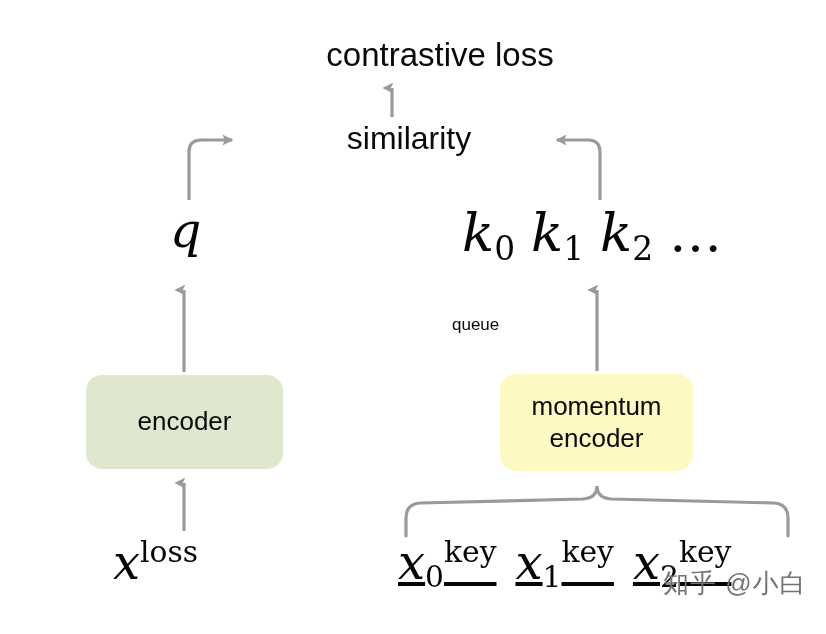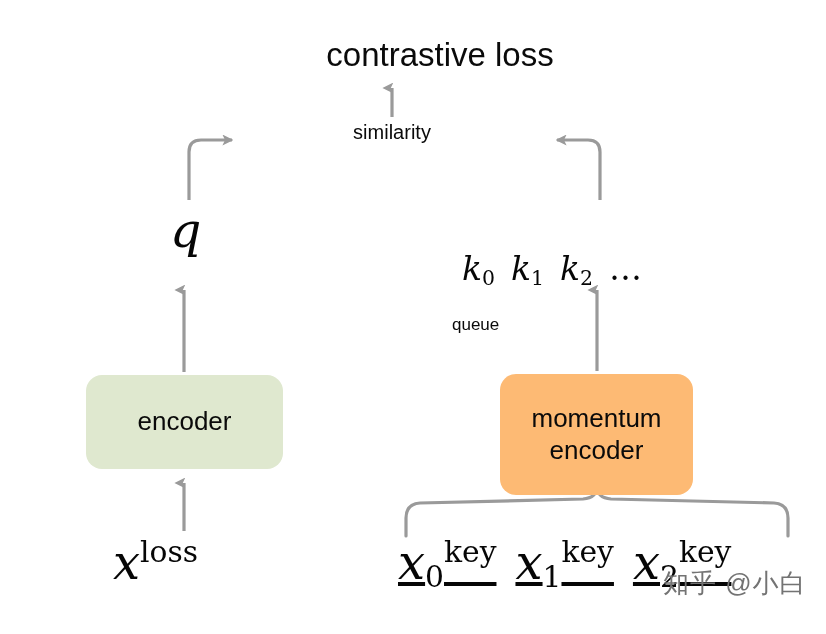--- a/index.html
+++ b/index.html
@@ -25,21 +25,22 @@
   }
   #contrastive-loss {
     left: 0; top: 38px; width: 784px;
     text-align: center;
     font-size: 33px;
     margin-left: 48px;
   }
   #similarity {
     left: 0; top: 122px; width: 784px;
     text-align: center;
-    font-size: 20px;
+    font-size: 32px;
+    padding-left: 17px;
   }
   #queue-label {
     left: 452px; top: 316px;
     font-size: 17px;
   }
 
   
   .math {
     font-family: "DejaVu Serif", "Liberation Serif", serif;
     color: #060606;
@@ -49,21 +50,21 @@
   .mi { font-style: italic; }
   .sub, .sup {
     font-size: 0.62em;
     font-style: normal;
     position: relative;
   }
   .sub { top: 0.26em; }
   .sup { top: -0.58em; }
 
   #q-symbol { left: 170px; top: 206px; font-size: 49px; }
-  #k-list   { left: 462px; top: 206px; font-size: 33px; margin-top: 46px; }
+  #k-list   { left: 462px; top: 206px; font-size: 53px; }
   #k-list .kitem { margin-right: 16px; }
   #k-list .dots { font-style: normal; letter-spacing: 1px; }
 
   #x-query { left: 113px; top: 538px; font-size: 48px; }
   #x-keys  { left: 398px; top: 538px; font-size: 48px; }
   #x-keys .xitem { margin-right: 19px; text-decoration: underline; }
 
   
   .box {
     border-radius: 16px;
@@ -73,22 +74,22 @@
     text-align: center;
     color: #0a0a0a;
     font-size: 26px;
     line-height: 1.22;
   }
   #encoder-box {
     left: 86px; top: 375px; width: 197px; height: 94px;
     background: #dfe8cf;
   }
   #momentum-encoder-box {
-    left: 500px; top: 374px; width: 193px; height: 121px;
-    background: #fdba74;
+    left: 500px; top: 374px; width: 193px; height: 97px;
+    background: #fef9c3;
   }
 
   
   .svg-layer {
     position: absolute;
     left: 0; top: 0;
     width: 826px; height: 634px;
     pointer-events: none;
   }
 

